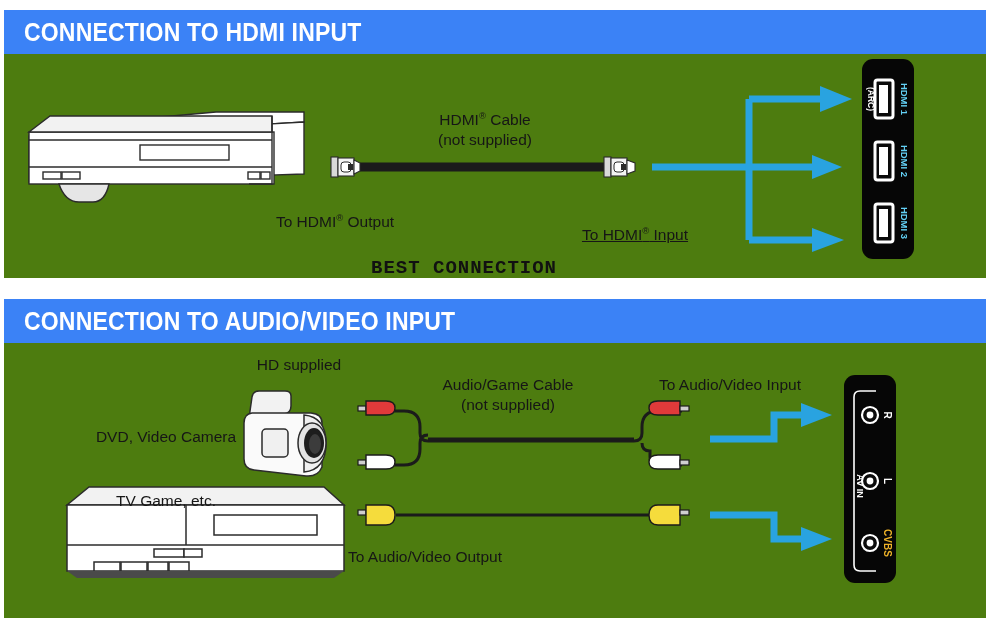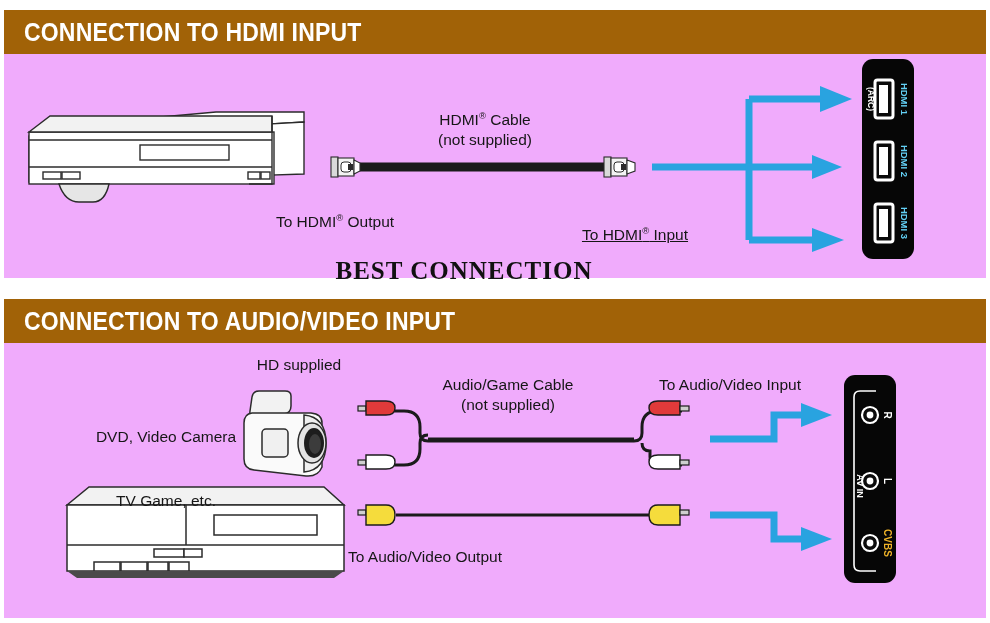--- a/index.html
+++ b/index.html
@@ -26,41 +26,41 @@
     width: 982px;
   }
   #section-hdmi   { top: 10px;  height: 268px; }
   #section-av     { top: 299px; height: 413px; }
 
   .section-header {
     position: absolute;
     left: 0; top: 0;
     width: 982px;
     height: 44px;
-    background: #a16207;
+    background: #3b82f6;
   }
   .section-header .title {
     position: absolute;
     left: 20px;
     top: 50%;
     transform: translateY(-50%);
     color: #ffffff;
     font-family: "Liberation Sans Narrow", "Liberation Sans", sans-serif;
     font-weight: bold;
     font-size: 25px;
     letter-spacing: 0.2px;
     white-space: nowrap;
     transform-origin: left center;
     transform: translateY(-50%) scaleX(0.92);
   }
   .section-body {
     position: absolute;
     left: 0;
     width: 982px;
-    background: #f0abfc;
+    background: #4d7c0f;
   }
   #section-hdmi .section-body { top: 44px; height: 224px; }
   #section-av   .section-body { top: 44px; height: 275px; }
 
   
   .lbl {
     position: absolute;
     color: #161616;
     font-family: "Liberation Sans", sans-serif;
     font-size: 15.5px;
@@ -70,22 +70,22 @@
   }
   .lbl.center { transform: translateX(-50%); }
   .lbl .sup {
     font-size: 9.5px;
     vertical-align: super;
     line-height: 0;
   }
   .best-conn {
     position: absolute;
     color: #111111;
-    font-family: Liberation Serif, serif;
-    font-size: 25px;
+    font-family: Liberation Mono, monospace;
+    font-size: 19px;
     font-weight: bold;
     letter-spacing: 1.0px;
     white-space: nowrap;
     transform: translateX(-50%);
   }
 
   
   .canvas {
     position: absolute;
     left: 0; top: 0;

